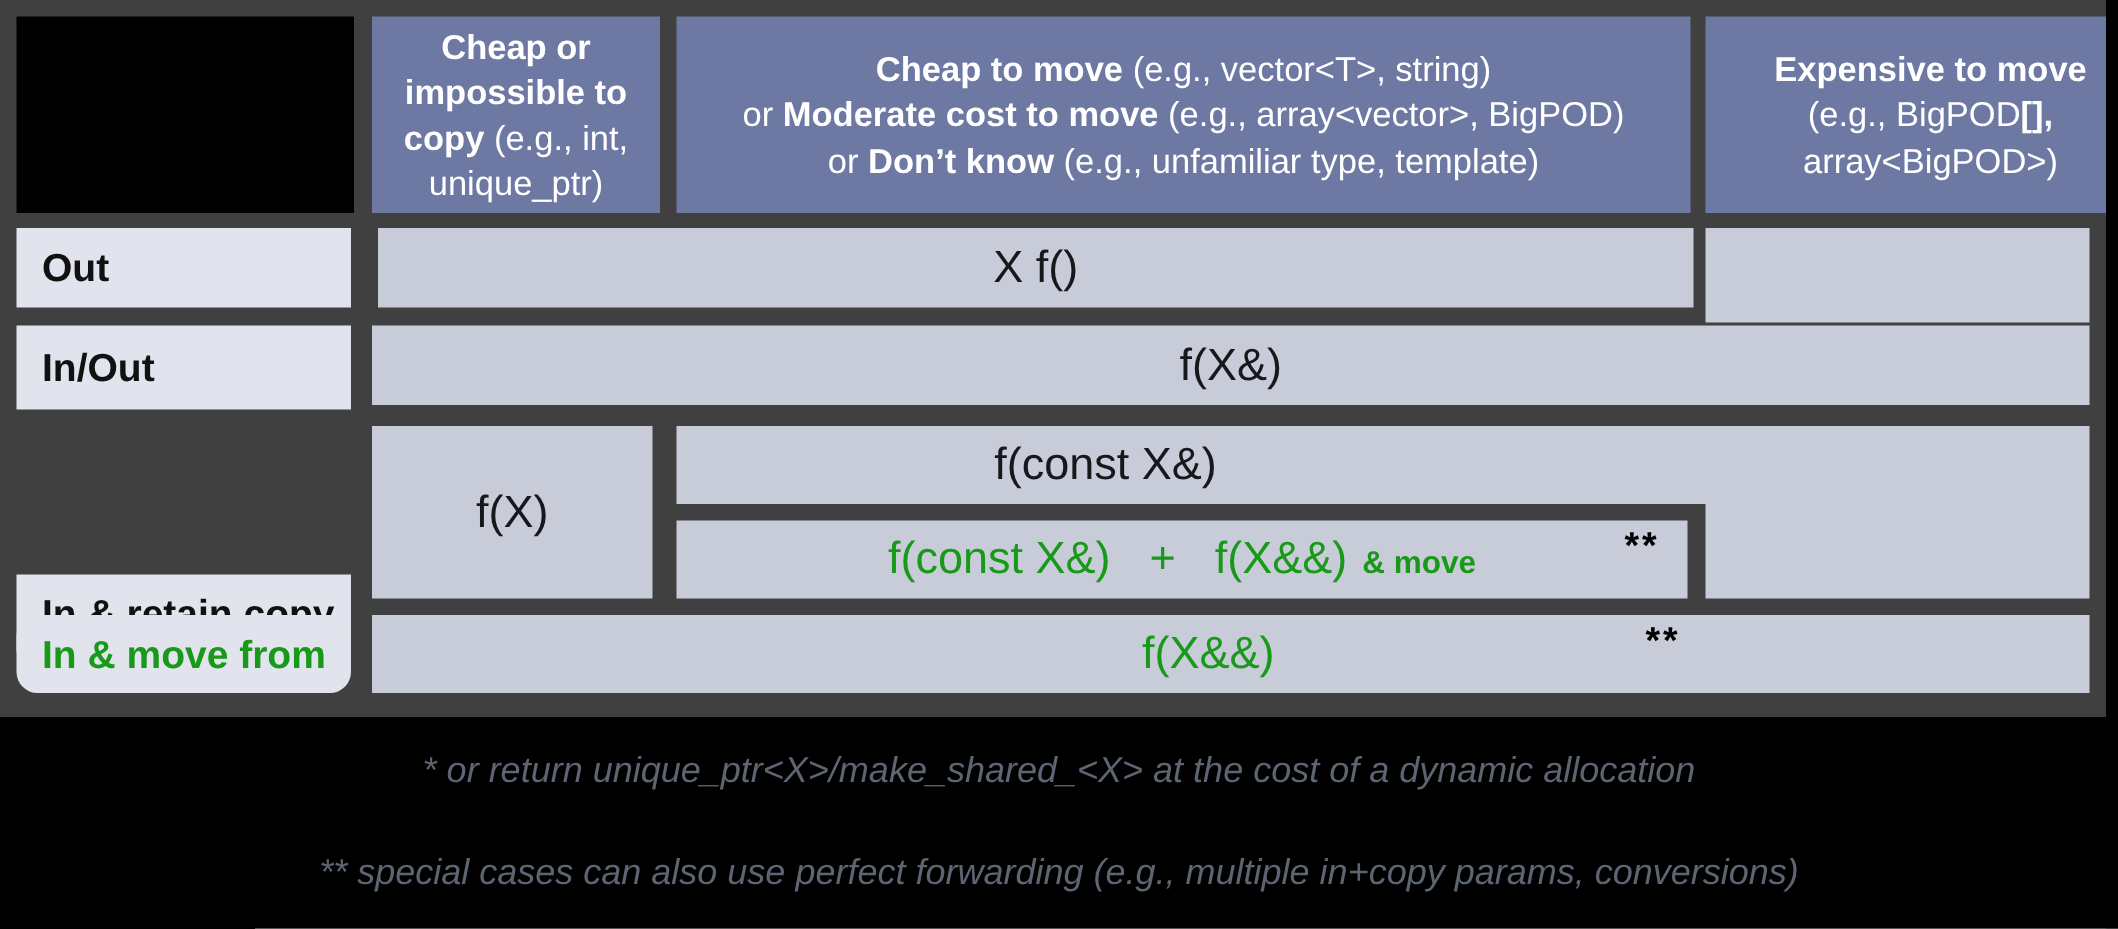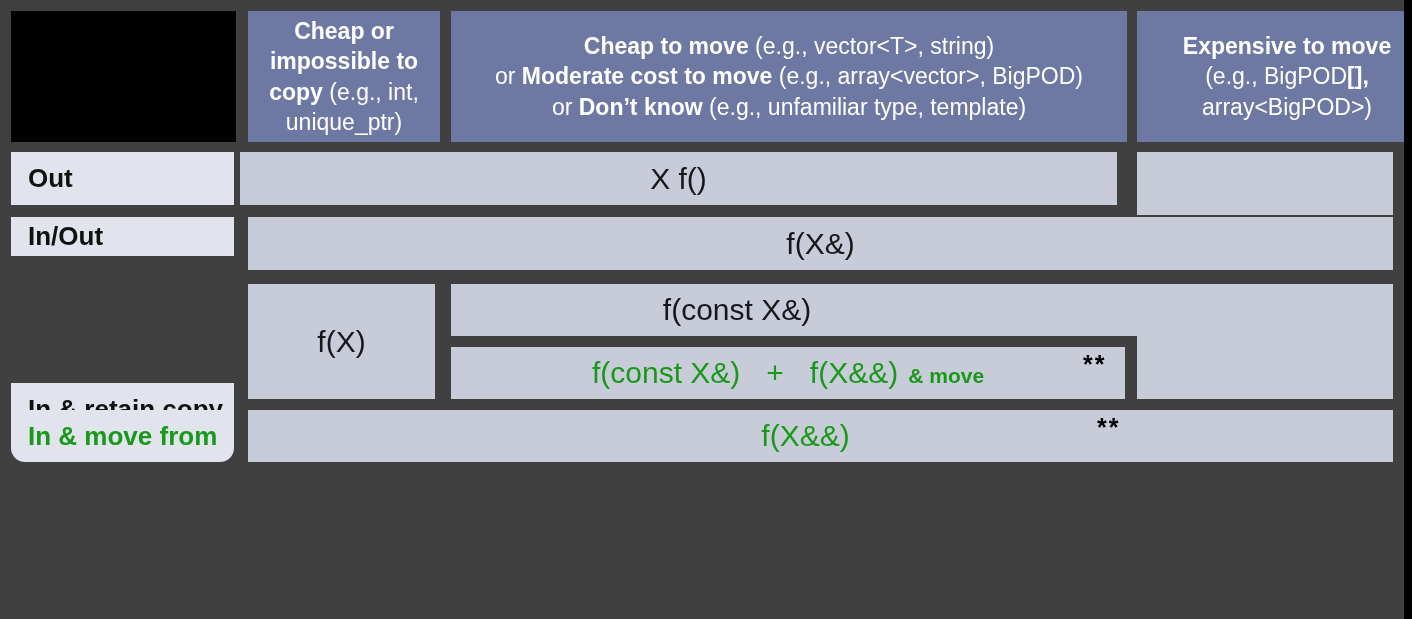--- a/index.html
+++ b/index.html
@@ -43,31 +43,31 @@
 
   <div class="abs hdr" style="left:1137px; top:11px; width:300px; height:131px;">
     <div><b>Expensive to move</b></div>
     <div><span>(e.g., BigPOD</span><b>[],</b></div>
     <div><span>array&lt;BigPOD&gt;)</span></div>
   </div>
 
   <div class="abs rowlabel" style="left:11px; top:152px; width:223px; height:53px;">
       <span>Out</span>
     </div>
-  <div class="abs rowlabel" style="left:11px; top:217px; width:223px; height:39px;">
+  <div class="abs rowlabel" style="left:11px; top:217px; width:223px; height:56px;">
       <span>In/Out</span>
     </div>
   <div class="abs rowlabel" style="left:11px; top:347px; width:223px; height:52px;margin-top:36px;">
       <span>In &amp; retain copy</span>
     </div>
   <div class="abs rowlabel green" style="left:11px; top:410px; width:223px; height:52px;border-radius:14px;">
       <span>In &amp; move from</span>
     </div>
 
-  <div class="abs cell" style="left:240px; top:152px; width:877px; height:53px;text-align:center;">
+  <div class="abs cell" style="left:252px; top:152px; width:877px; height:53px;text-align:center;">
     <span>X f()</span>
   </div>
 
   <div class="abs cell" style="left:1137px; top:152px; width:256px; height:63px;"></div>
 
   <div class="abs cell" style="left:248px; top:217px; width:1145px; height:53px;">
     <span>f(X&amp;)</span>
   </div>
 
   <div class="abs cell" style="left:248px; top:284px; width:187px; height:115px;">
@@ -86,16 +86,20 @@
     <span class="star2" style="left:632px; top:3px;">**</span>
   </div>
 
   <div class="abs cell" style="left:1137px; top:336px; width:256px; height:63px;"></div>
 
   <div class="abs cell" style="left:248px; top:410px; width:1145px; height:52px; padding-right:30px;">
     <span class="green">f(X&amp;&amp;)</span>
     <span class="star2" style="left:849px; top:3px;">**</span>
   </div>
 
+  <div class="abs footer" style="left:0; top:478px; width:1412px; height:141px;">
+    <div class="footline" style="top:22px;">* or return unique_ptr&lt;X&gt;/make_shared_&lt;X&gt; at the cost of a dynamic allocation</div>
+    <div class="footline" style="top:90px;">** special cases can also use perfect forwarding (e.g., multiple in+copy params, conversions)</div>
+  </div>
 
   <div class="abs edge" style="left:1404px; top:0; width:8px; height:619px;"></div>
 
 </div>
 
 </body></html>

